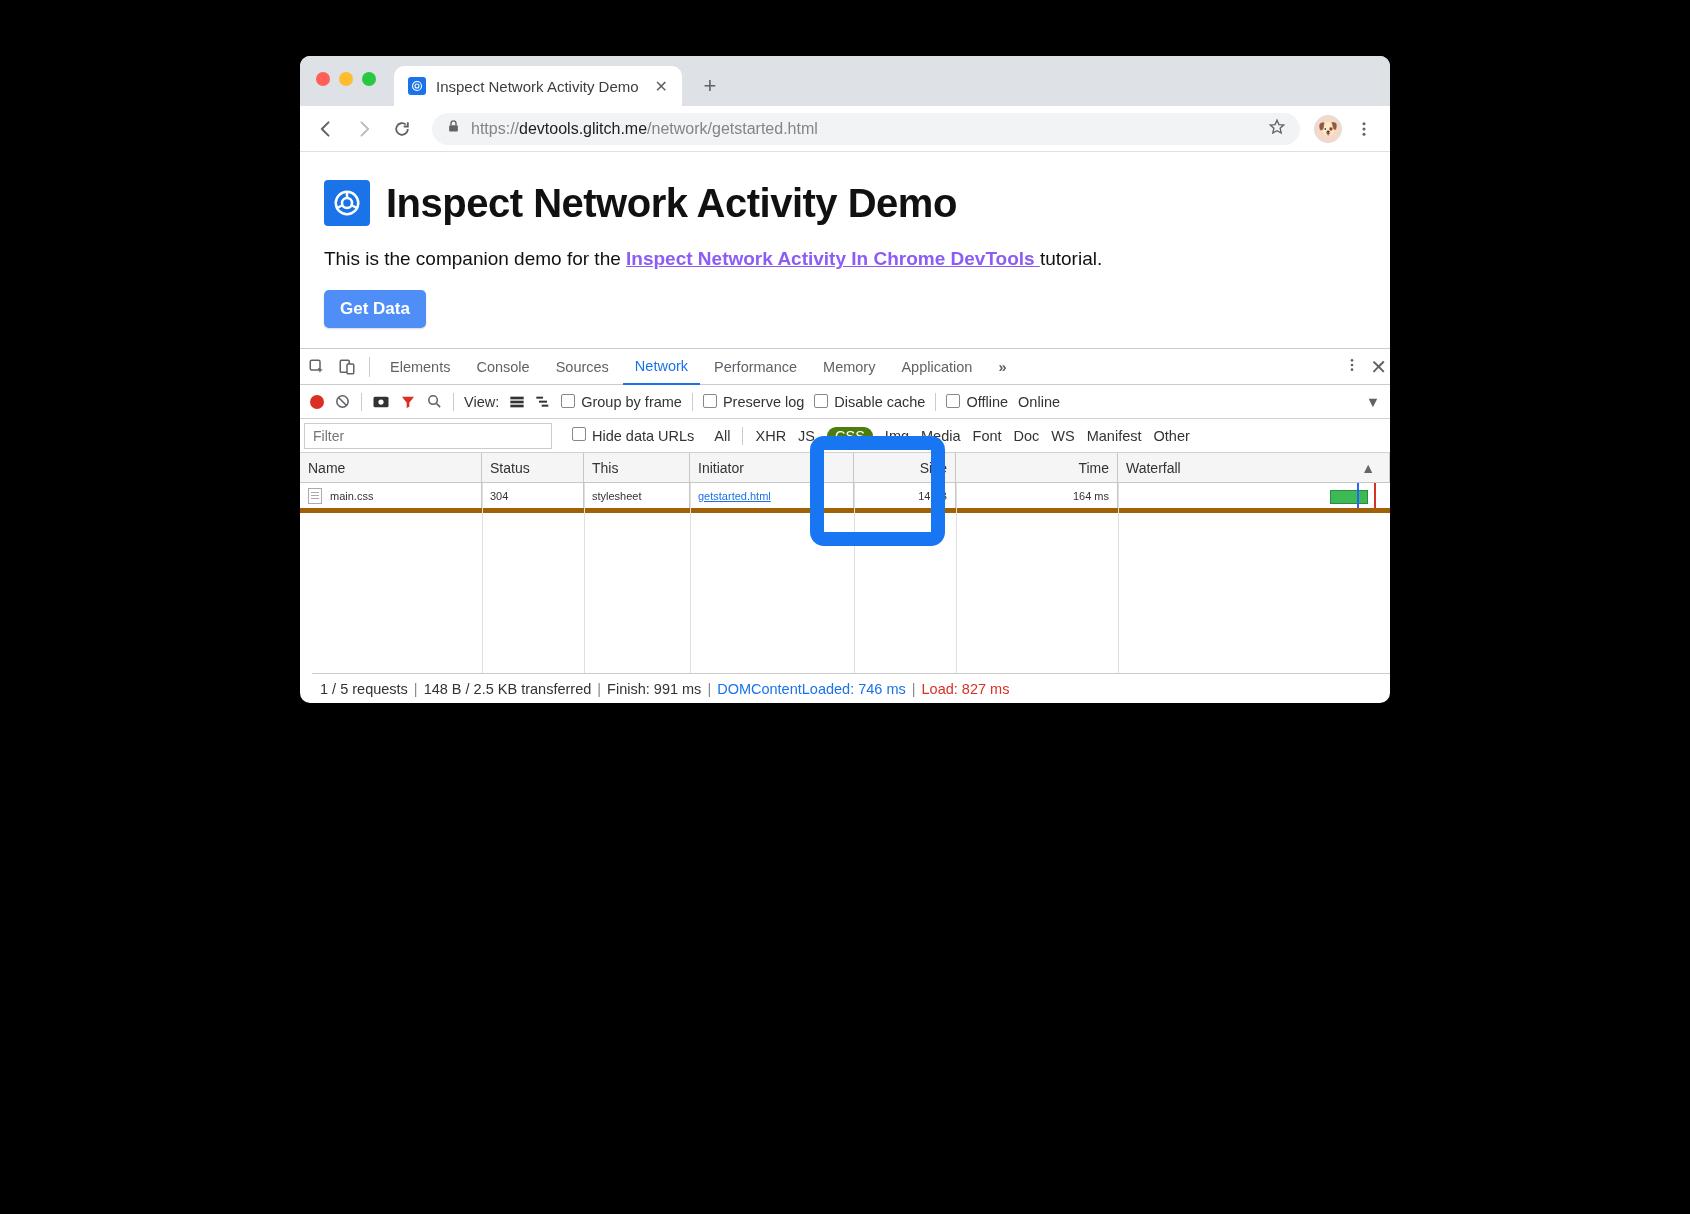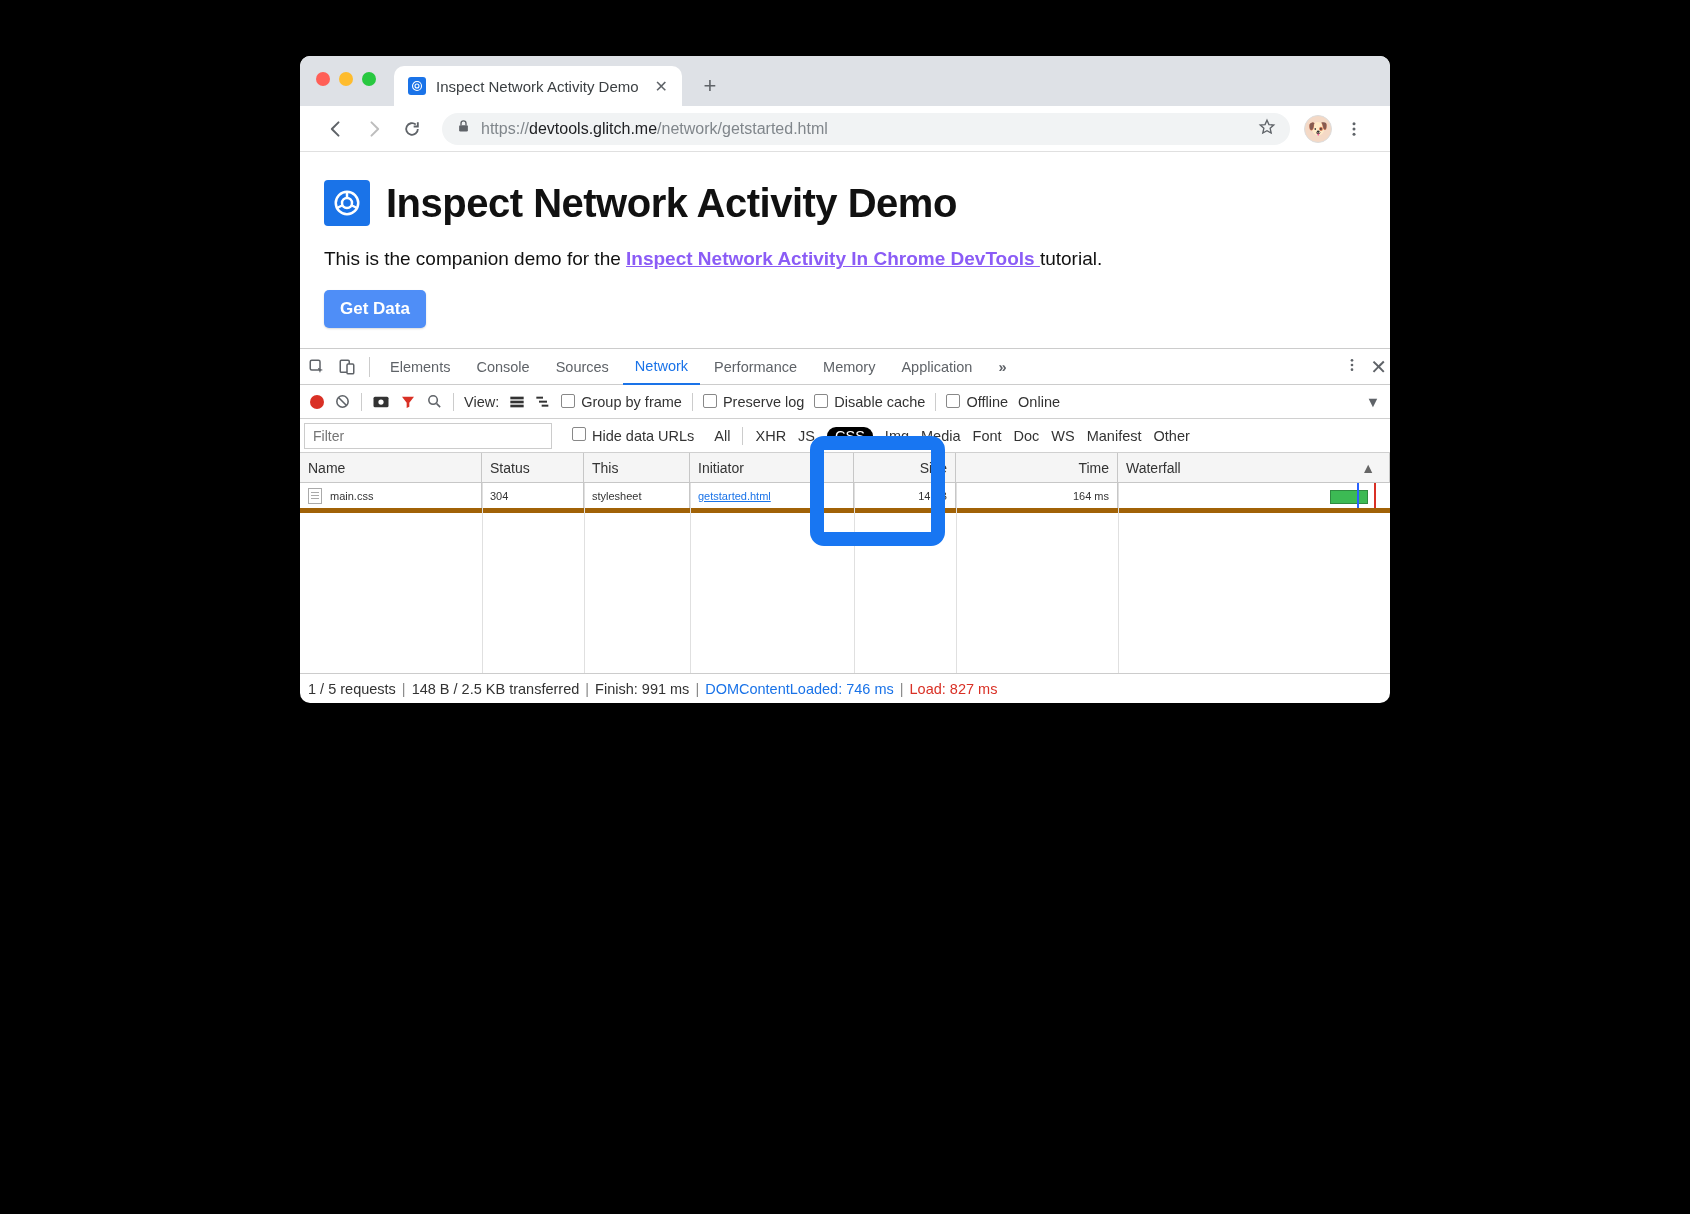--- a/index.html
+++ b/index.html
@@ -55,21 +55,21 @@
   .favicon svg { width:12px;height:12px; }
   .tab .close { color:#5f6368; font-size:16px; margin-left:6px; cursor:pointer;}
   .newtab { width:36px;height:36px;display:flex;align-items:center;justify-content:center;color:#5f6368;font-size:22px;margin-left:10px;margin-bottom:2px;}
   
   .toolbar {
     height: 46px;
     background: #fff;
     border-bottom: 1px solid #e0e0e0;
     display: flex;
     align-items: center;
-    padding: 0 20px;
+    padding: 0 10px;
     gap: 6px;
   }
   .tbtn { width:32px;height:32px;display:flex;align-items:center;justify-content:center;color:#5f6368;border-radius:50%; }
   .tbtn.disabled { color:#bdbdbd; }
   .omnibox {
     flex: 1;
     height: 32px;
     background: #f1f3f4;
     border-radius: 16px;
     display: flex;
@@ -126,21 +126,21 @@
   .filter-row {
     display:flex; align-items:center; height:34px; border-bottom:1px solid #d0d0d0;
     padding:0 0 0 0; gap:20px; position:relative;
   }
   .filter-input{
     width:248px;height:26px;border:1px solid #ccc;background:#fff;
     padding:0 8px;font-size:14px;color:#888;margin-left:4px;
   }
   .type-filters{display:flex;align-items:center;gap:12px;}
   .type-chip{color:#333;cursor:pointer;white-space:nowrap;}
-  .type-chip.sel{background:#000000;color:#fff;border-radius:10px;padding:1px 8px;}
+  .type-chip.sel{background:#4d7c0f;color:#fff;border-radius:10px;padding:1px 8px;}
   .fsep{width:1px;height:18px;background:#ccc;}
   
   .callout{
     position:absolute;
     border:14px solid #1876f2;
     border-radius:14px;
     pointer-events:none;
     z-index:50;
   }
   
@@ -163,21 +163,21 @@
   .wf-bar{position:absolute;top:7px;height:14px;background:#3cba54;border:1px solid #2e8a40;}
   .wf-line{position:absolute;top:0;bottom:0;width:2px;}
   .wf-line.blue{background:#2962ff;}
   .wf-line.red{background:#d93025;}
   
   .grid-cols{position:absolute;top:0;bottom:0;left:0;right:0;pointer-events:none;}
   .grid-cols span{position:absolute;top:0;bottom:0;width:1px;background:#e0e0e0;}
   
   .statusbar{
     height:30px;border-top:1px solid #ccc;display:flex;align-items:center;
-    padding:0 8px;font-size:14.5px;color:#333;gap:6px;white-space:nowrap;
+    padding:0 8px;font-size:14.5px;color:#333;gap:6px;white-space:nowrap;margin-left:12px;
   }
   .statusbar .dcl{color:#1a73e8;}
   .statusbar .load{color:#d93025;}
   .sbsep{color:#888;}
 </style>
 </head>
 <body>
 
 <div class="window">
 

